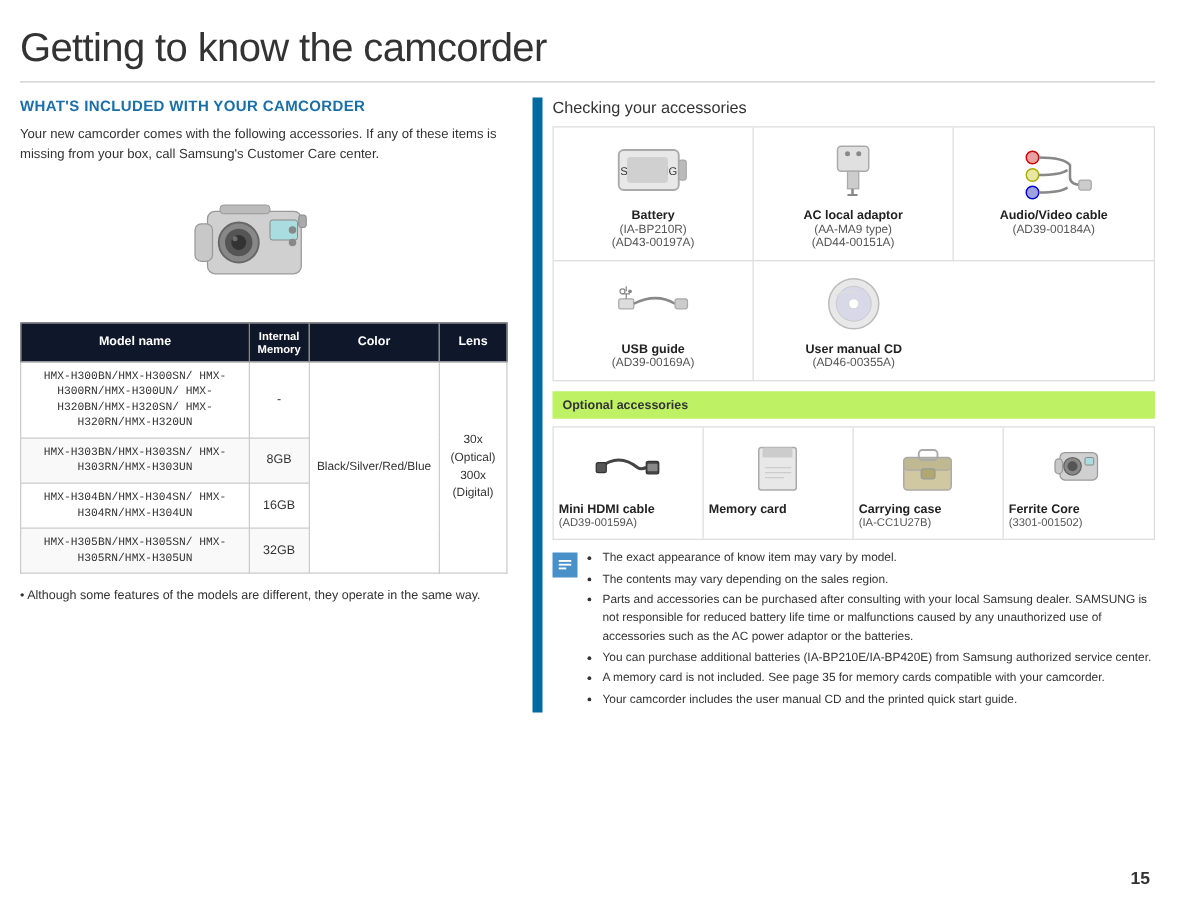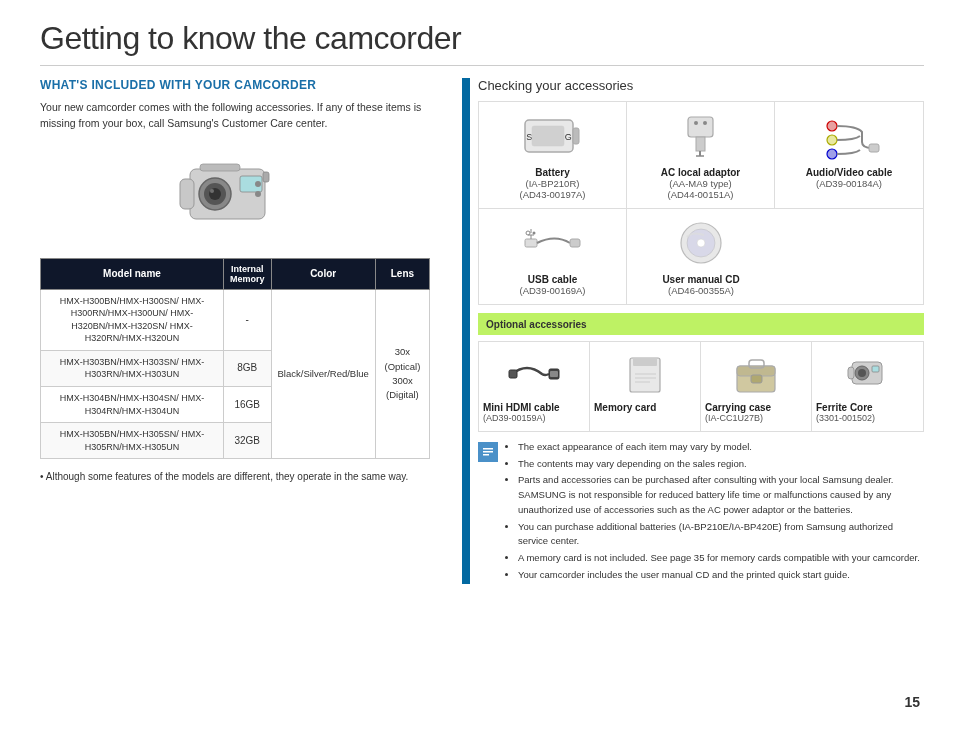--- a/index.html
+++ b/index.html
@@ -9,37 +9,37 @@
       background: #fff;
       font-family: Arial, Helvetica, sans-serif;
       font-size: 11px;
       color: #222;
       overflow: hidden;
     }
 
     .page-container {
       width: 954px;
       height: 730px;
-      padding: 20px 30px 15px 40px;
+      padding: 20px 30px 15px 16px;
       position: relative;
     }
 
     .page-title {
       font-size: 32px;
       font-weight: 200;
       color: #333;
       letter-spacing: -0.5px;
       margin-bottom: 6px;
       border-bottom: 1px solid #ccc;
       padding-bottom: 8px;
     }
 
     .main-content {
       display: flex;
-      gap: 32px;
+      gap: 20px;
       margin-top: 12px;
     }
 
     
     .left-column {
       width: 390px;
       flex-shrink: 0;
     }
 
     .section-title {
@@ -99,20 +99,21 @@
       line-height: 1.4;
     }
 
     .specs-table tr:nth-child(even) td {
       background: #f9f9f9;
     }
 
     .model-cell {
       text-align: center;
       font-size: 9.5px;
+      font-family: Liberation Mono, monospace;
     }
 
     .footnote {
       font-size: 10px;
       color: #333;
       line-height: 1.5;
       margin-top: 8px;
     }
 
     .footnote::before {
@@ -412,21 +413,21 @@
                 <path d="M17 24 Q35 15 50 24" stroke="#888" stroke-width="2" fill="none"></path>
                 <rect x="50" y="20" width="10" height="8" rx="2" fill="#ccc" stroke="#aaa" stroke-width="1"></rect>
 
                 <line x1="11" y1="16" x2="11" y2="20" stroke="#888" stroke-width="1"></line>
                 <line x1="8" y1="16" x2="14" y2="16" stroke="#888" stroke-width="1"></line>
                 <circle cx="8" cy="14" r="2" fill="none" stroke="#888" stroke-width="1"></circle>
                 <circle cx="14" cy="14" r="1.5" fill="#888"></circle>
                 <line x1="11" y1="10" x2="11" y2="14" stroke="#888" stroke-width="1"></line>
               </svg>
             </div>
-            <span class="accessory-name">USB cable</span>
+            <span class="accessory-name">USB guide</span>
             <span class="accessory-code">(AD39-00169A)</span>
           </div>
 
           <div class="accessory-item" style="border-bottom:none;">
             <div class="accessory-image">
               <svg width="65" height="48" viewBox="0 0 65 48">
                 <ellipse cx="32" cy="24" rx="20" ry="20" fill="#e8e8e8" stroke="#bbb" stroke-width="1.2"></ellipse>
                 <ellipse cx="32" cy="24" rx="14" ry="14" fill="#d8d8e8" stroke="#bbb" stroke-width="0.5"></ellipse>
                 <ellipse cx="32" cy="24" rx="4" ry="4" fill="#fff" stroke="#ccc" stroke-width="0.5"></ellipse>
 
@@ -506,21 +507,21 @@
         <div class="notes-section">
           <div class="notes-icon">
             <svg width="16" height="16" viewBox="0 0 16 16">
               <rect width="16" height="16" fill="#4a90c8"></rect>
               <rect x="3" y="4" width="10" height="1.5" fill="white"></rect>
               <rect x="3" y="7" width="10" height="1.5" fill="white"></rect>
               <rect x="3" y="10" width="6" height="1.5" fill="white"></rect>
             </svg>
           </div>
           <ul class="notes-list" id="notes-list">
-          <li>The exact appearance of each item may vary by model.</li>
+          <li>The exact appearance of know item may vary by model.</li>
               <li>The contents may vary depending on the sales region.</li>
               <li>Parts and accessories can be purchased after consulting with your local Samsung dealer. SAMSUNG is not responsible for reduced battery life time or malfunctions caused by any unauthorized use of accessories such as the AC power adaptor or the batteries.</li>
               <li>You can purchase additional batteries (IA-BP210E/IA-BP420E) from Samsung authorized service center.</li>
               <li>A memory card is not included. See page 35 for memory cards compatible with your camcorder.</li>
               <li>Your camcorder includes the user manual CD and the printed quick start guide.</li>
             </ul>
         </div>
 
       </div>
     </div>

